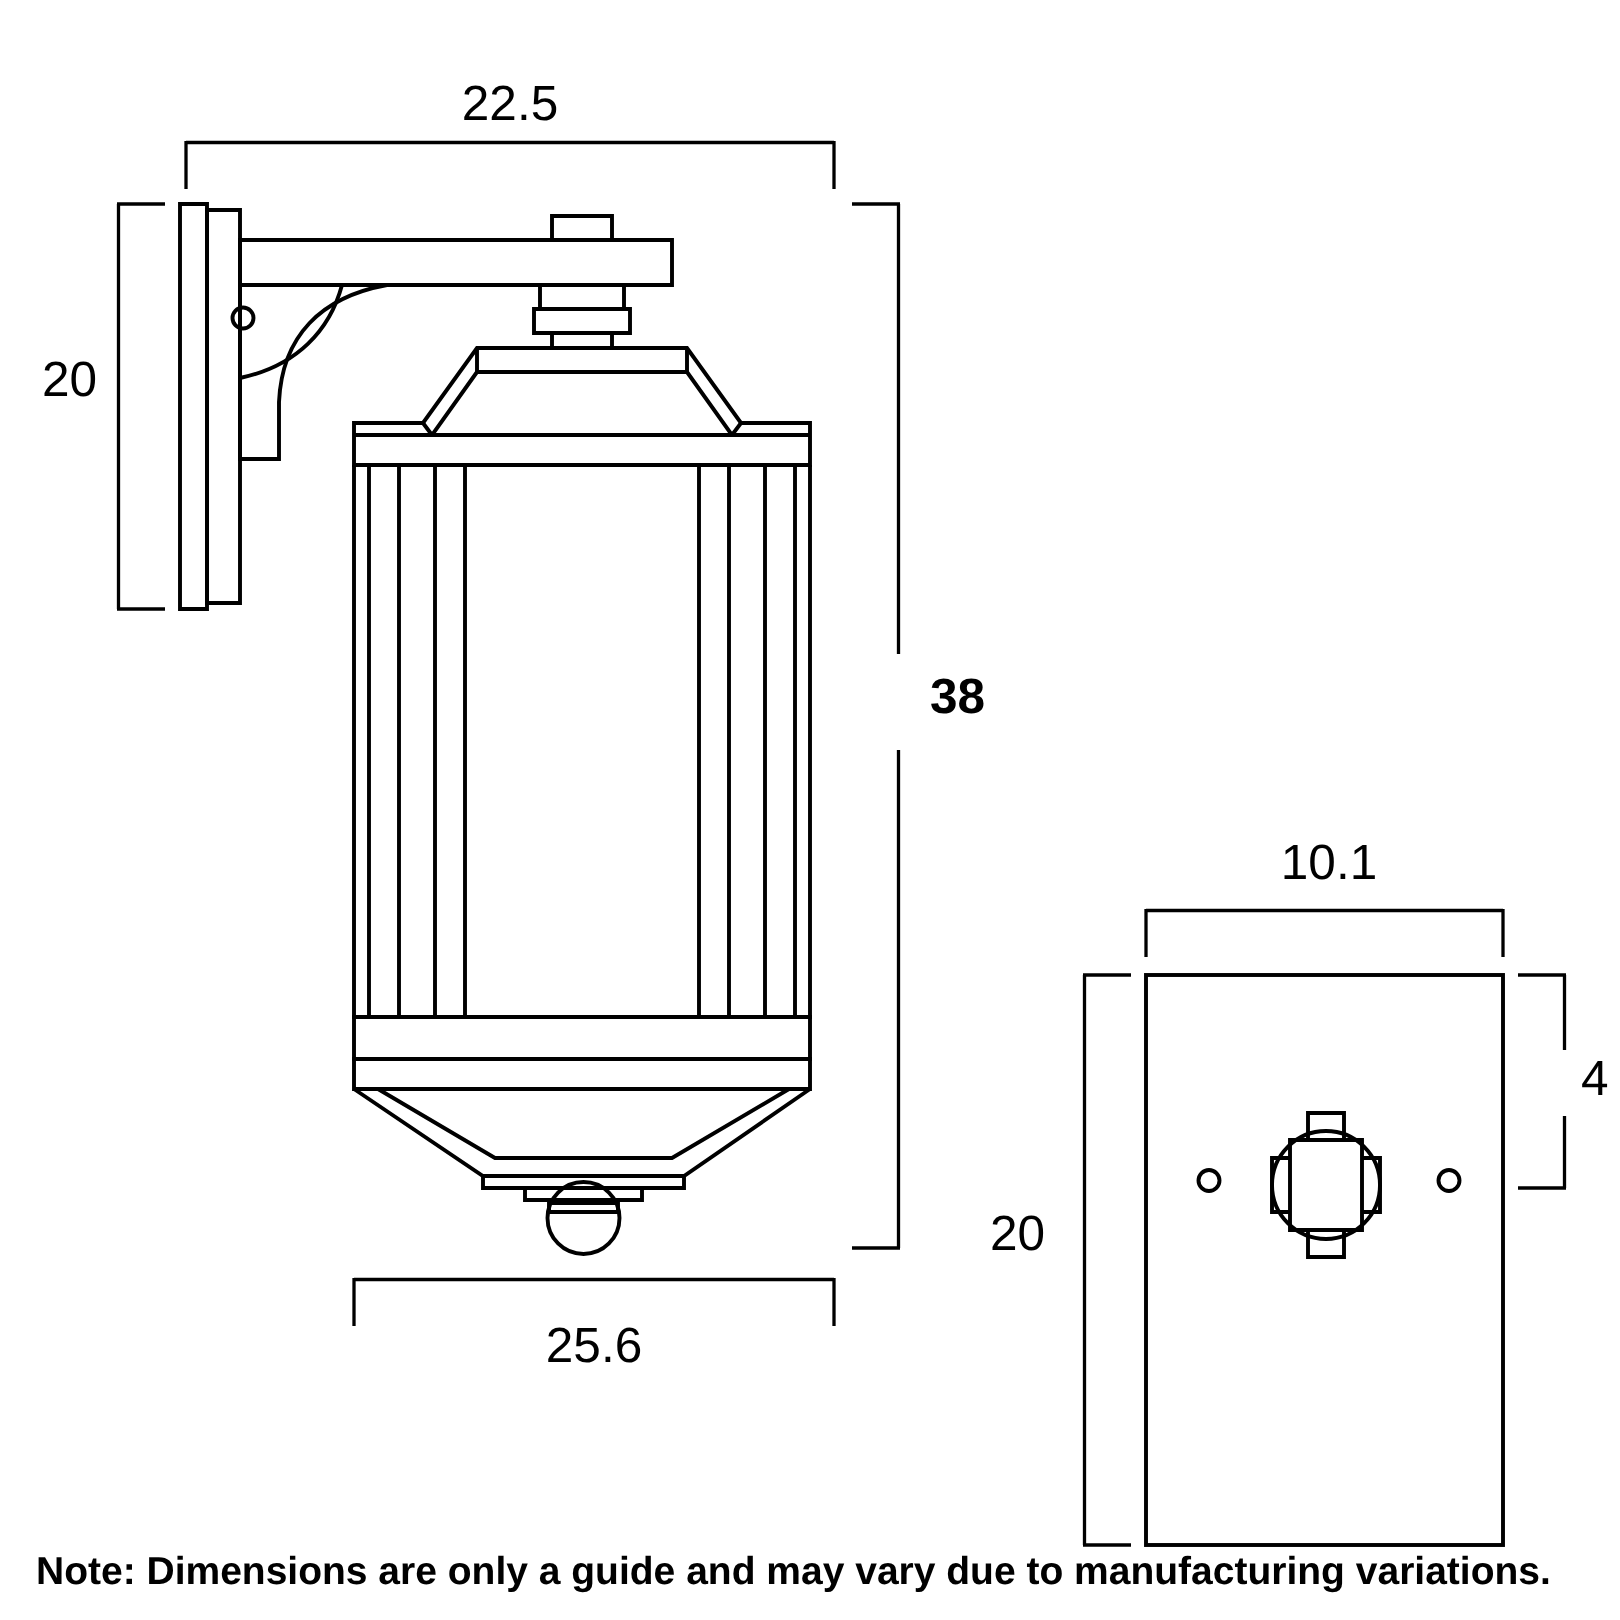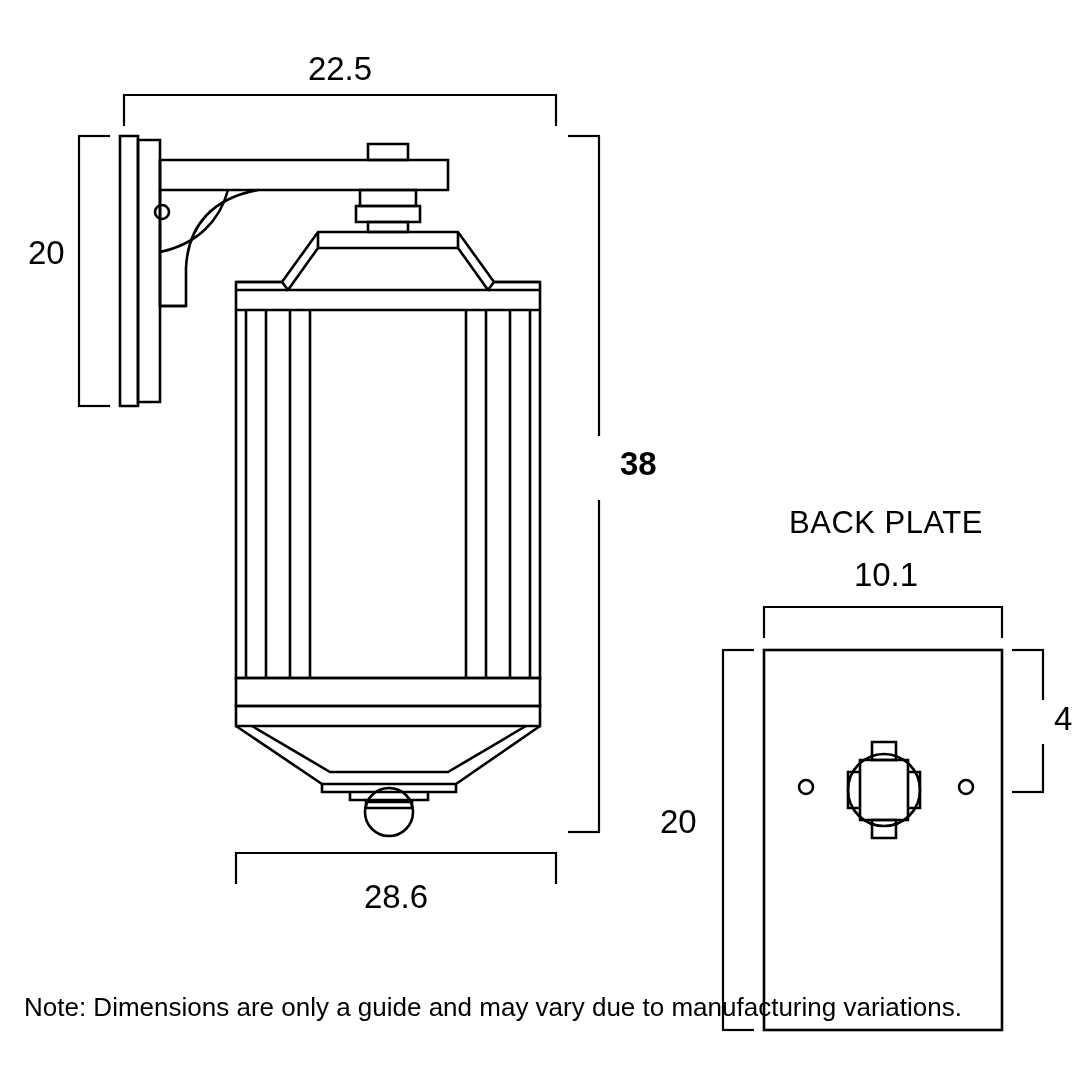--- a/index.html
+++ b/index.html
@@ -182,25 +182,24 @@
 
     </g>
   </svg>
 
   <div class="lbl dim-text center" style="left:340px; top:50px;">22.5</div>
 
   <div class="lbl dim-text" style="left:28px; top:234px;">20</div>
 
   <div class="lbl dim-text" style="left:620px; top:445px;font-weight:bold;">38</div>
 
-  <div class="lbl dim-text center" style="left:396px; top:878px;">28.6</div>
-
-  <div class="lbl title-text center" style="left:886px; top:505px;">BACK PLATE</div>
+  <div class="lbl dim-text center" style="left:396px; top:878px;">25.6</div>
+
 
   <div class="lbl dim-text center" style="left:886px; top:556px;">10.1</div>
 
   <div class="lbl dim-text" style="left:660px; top:803px;">20</div>
 
   <div class="lbl dim-text" style="left:1054px; top:700px;">4</div>
 
-  <div class="lbl note-text" style="left:24px; top:992px;">Note: Dimensions are only a guide and may vary due to manufacturing variations.</div>
+  <div class="lbl note-text" style="left:24px; top:1032px;font-weight:bold;">Note: Dimensions are only a guide and may vary due to manufacturing variations.</div>
 
 </div>
 
 </body></html>

